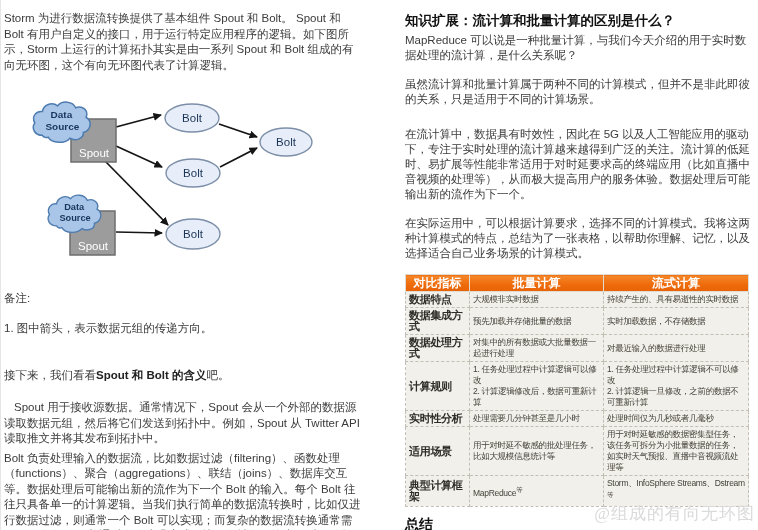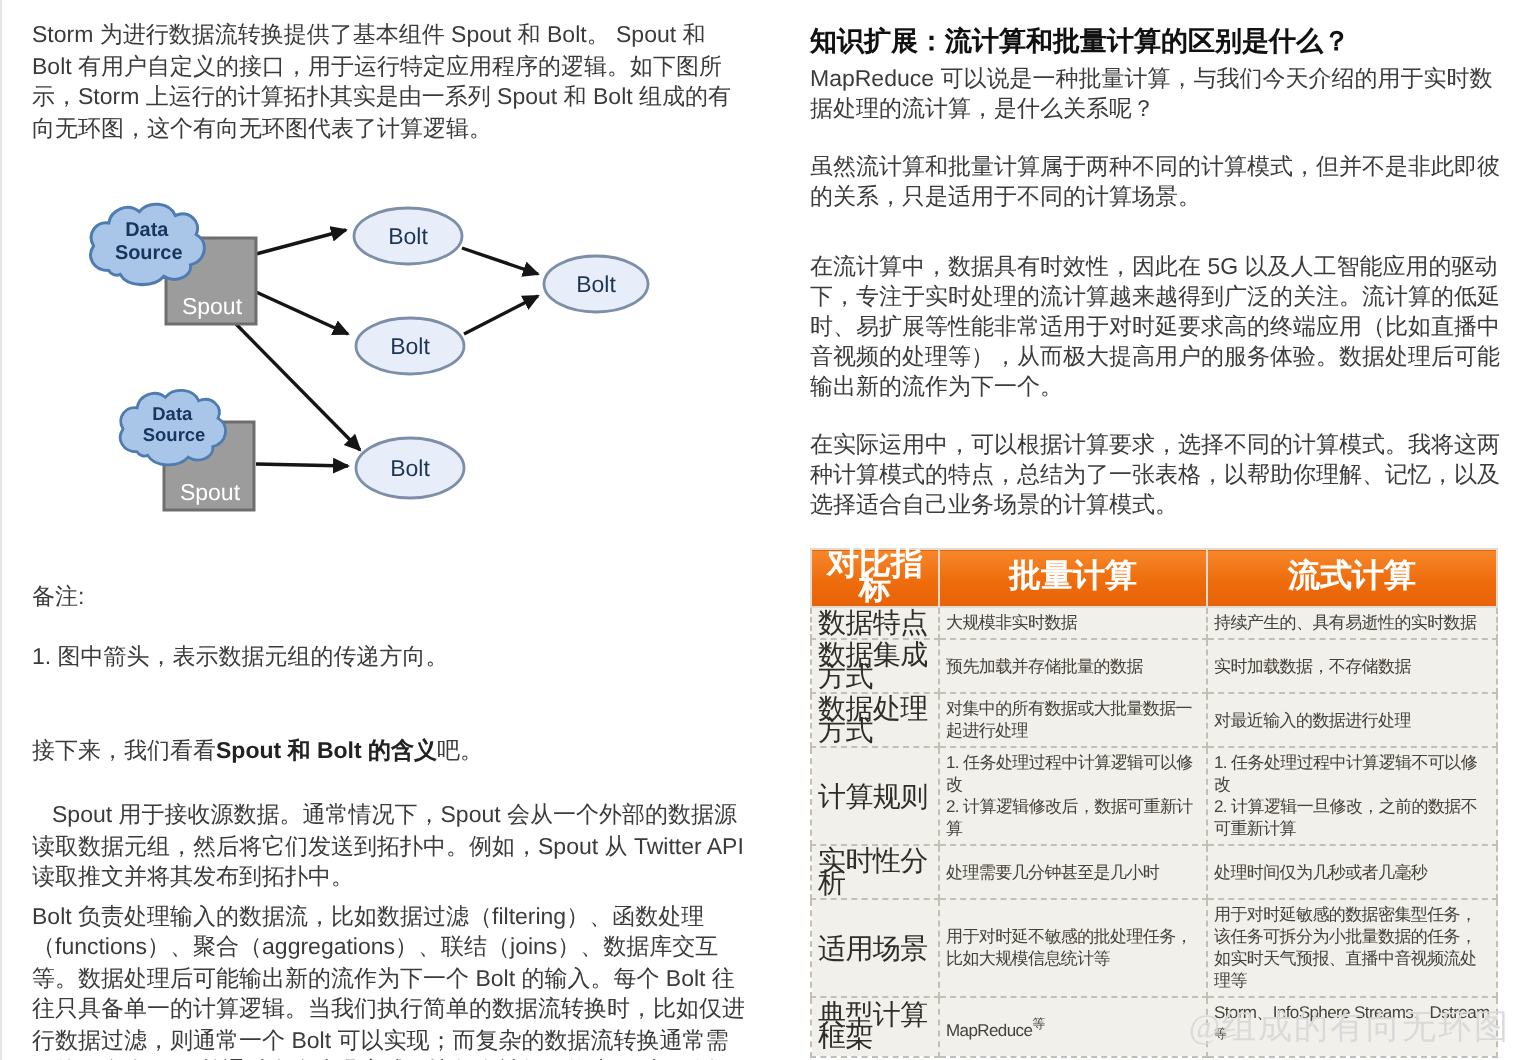--- a/index.html
+++ b/index.html
@@ -11,21 +11,21 @@
     color:#3b3b3b;
     overflow:hidden;
   }
   .edge-line { position:absolute; top:0; bottom:0; width:1px; background:#e6e6e6; }
   .edge-left { left:0; background:#efefef; }
   .divider-a { left:368; }
   .divider-b { left:377; }
 
   
   .col-left {
-    position:absolute; left:16px; top:0; width:358px; height:404px;
+    position:absolute; left:4px; top:0; width:358px; height:404px;
     font-size:11.5px; line-height:15.5px;
   }
   .col-left .intro { margin-top:11px; }
   .figure { margin-top:26px; margin-left:14px; width:320px; }
   .figure figcaption {
     text-align:center; font-size:9.5px; color:#4a4a4a; margin-top:2px;
   }
   .note-label { margin-top:21px; }
   .note-item { margin-top:15px; }
   .next-para { margin-top:31px; }
@@ -55,33 +55,33 @@
   .col-right .p2 { margin-top:14px; }
   .col-right .p3 { margin-top:20px; }
   .col-right .p4 { margin-top:14px; }
 
   table.cmp {
     margin-top:13px; width:343px; border-collapse:collapse;
     table-layout:fixed;
   }
   table.cmp th {
     background:linear-gradient(180deg,#f6872a 0%,#ee6c0c 55%,#e86106 100%);
-    color:#ffffff; font-size:16px; font-weight:bold;
+    color:#ffffff; font-size:12px; font-weight:bold;
     padding:2px 3px; text-align:center; line-height:12px;
     border:1px solid #e0dcd2;
   }
   table.cmp td {
     background:#f2f0ea;
     border:1px dashed #c4bfb4;
     font-size:8.5px; line-height:11px; letter-spacing:-0.3px;
     color:#45423b; padding:2px 3px; vertical-align:middle;
     white-space:pre-line;
   }
   table.cmp td.lbl {
-    font-size:14px; font-weight:400; color:#2f2d28; white-space:normal;
+    font-size:11px; font-weight:700; color:#2f2d28; white-space:normal;
   }
   table.cmp sup { font-size:6.5px; vertical-align:super; letter-spacing:0; }
 
   .summary-h { margin-top:8px; font-size:14px; line-height:19px; color:#111; }
   .summary-p { margin-top:6px; line-height:15.5px; }
 
   .watermark {
     position:absolute; top:502px; right:3px;
     font-size:17px; color:#dadada; letter-spacing:1px;
     font-family:"Liberation Serif","DejaVu Serif",serif;

